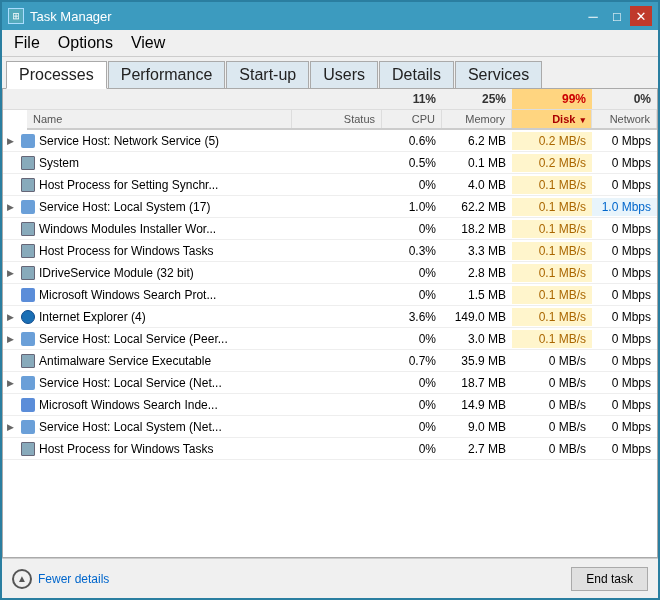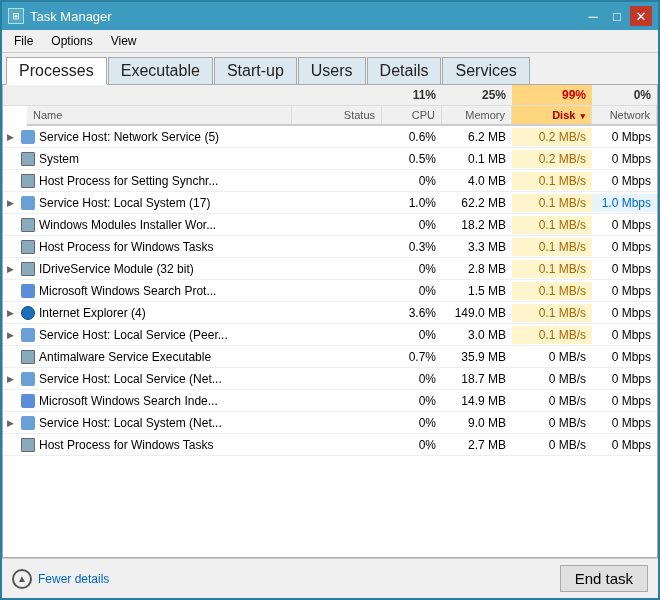--- a/index.html
+++ b/index.html
@@ -55,21 +55,21 @@
     .menu-bar {
       background: #f0f0f0;
       border-bottom: 1px solid #ccc;
       display: flex;
       padding: 2px 4px;
       gap: 2px;
     }
     .menu-item {
       padding: 2px 8px;
       cursor: pointer;
-      font-size: 12px;
+      font-size: 16px;
     }
     .tabs {
       background: #f0f0f0;
       display: flex;
       padding: 4px 4px 0;
       border-bottom: 1px solid #aaa;
       gap: 1px;
     }
     .tab {
       padding: 4px 12px;
@@ -222,21 +222,21 @@
       border: 2px solid #555;
       border-radius: 50%;
       display: flex; align-items: center; justify-content: center;
       font-size: 10px; color: #555;
     }
     .end-task-btn {
       background: #e0e0e0;
       border: 1px solid #aaa;
       padding: 4px 14px;
       cursor: pointer;
-      font-size: 15px;
+      font-size: 12px;
     }
     .sort-arrow { font-size: 9px; margin-left: 2px; }
   </style>
 </head>
 <body>
 
 <div style="width:660px; height:600px; display:flex; flex-direction:column; border:2px solid #2a7ea0;">
 
   <div class="title-bar">
     <div class="title-bar-left">
@@ -251,21 +251,21 @@
   </div>
 
   <div class="menu-bar">
     <span class="menu-item">File</span>
     <span class="menu-item">Options</span>
     <span class="menu-item">View</span>
   </div>
 
   <div class="tabs">
     <div class="tab active"><span>Processes</span></div>
-    <div class="tab"><span>Executable</span></div>
+    <div class="tab"><span>Performance</span></div>
     <div class="tab"><span>Start-up</span></div>
     <div class="tab"><span>Users</span></div>
     <div class="tab"><span>Details</span></div>
     <div class="tab"><span>Services</span></div>
   </div>
 
   <div class="content-area">
 
     <div class="header-top">
       <div class="header-top-cell"></div>

